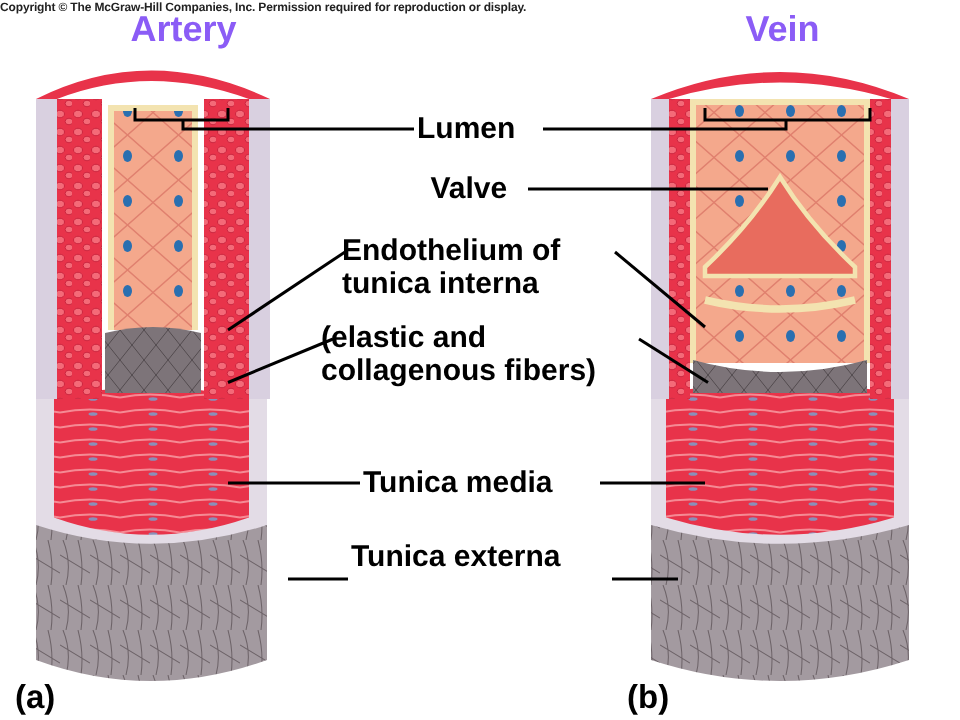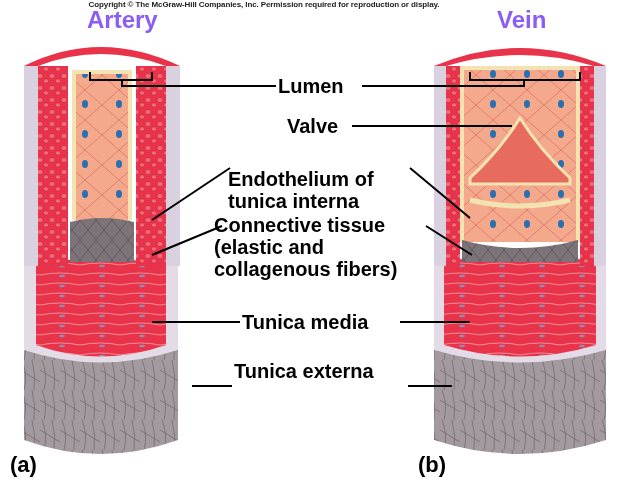--- a/index.html
+++ b/index.html
@@ -1,17 +1,17 @@
 <!DOCTYPE html>
 <html><head>
 <meta charset="utf-8">
 <style>
   html,body{margin:0;padding:0;background:#fff;}
   body{width:640px;height:480px;position:relative;overflow:hidden;font-family:"Liberation Sans",sans-serif;}
-  .copyright{position:absolute;top:0;left:0;width:528px;text-align:center;font-size:8px;font-weight:bold;color:#222;letter-spacing:-0.1px;}
+  .copyright{position:absolute;top:0;left:0;width:528px;text-align:left;font-size:8px;font-weight:bold;color:#222;letter-spacing:-0.1px;}
   .title{position:absolute;font-size:24px;font-weight:bold;color:#8b5cf6;}
   .lbl{position:absolute;font-size:20px;font-weight:bold;color:#000;line-height:22px;}
   .panel{position:absolute;font-size:22px;font-weight:bold;color:#000;}
   svg{position:absolute;left:0;top:0;}
 </style>
 </head>
 <body>
 
 <div class="copyright">Copyright © The McGraw-Hill Companies, Inc. Permission required for reproduction or display.</div>
 
@@ -85,26 +85,25 @@
     <path d="M426 226 L472 255"></path>
     <path d="M152 322 L240 322"></path>
     <path d="M400 322 L470 322"></path>
     <path d="M192 386 L232 386"></path>
     <path d="M408 386 L452 386"></path>
   </g>
 </svg>
 
 <div class="lbl" style="left:278px;top:75px;width:82px;">Lumen</div>
 <div class="lbl" style="left:287px;top:115px;width:64px;">Valve</div>
-<div class="lbl" style="left:228px;top:156px;width:184px;margin-top:12px;">
+<div class="lbl" style="left:228px;top:156px;width:184px;">
   <div>Endothelium of</div>
   <div>tunica interna</div>
 </div>
 <div class="lbl" style="left:214px;top:214px;width:218px;">
-  <div>Connective tissue</div>
   <div>(elastic and</div>
   <div>collagenous fibers)</div>
 </div>
 <div class="lbl" style="left:242px;top:311px;width:156px;">Tunica media</div>
 <div class="lbl" style="left:234px;top:360px;width:172px;">Tunica externa</div>
 
 <div class="panel" style="left:10px;top:452px;">(a)</div>
 <div class="panel" style="left:418px;top:452px;">(b)</div>
 
 </body></html>

